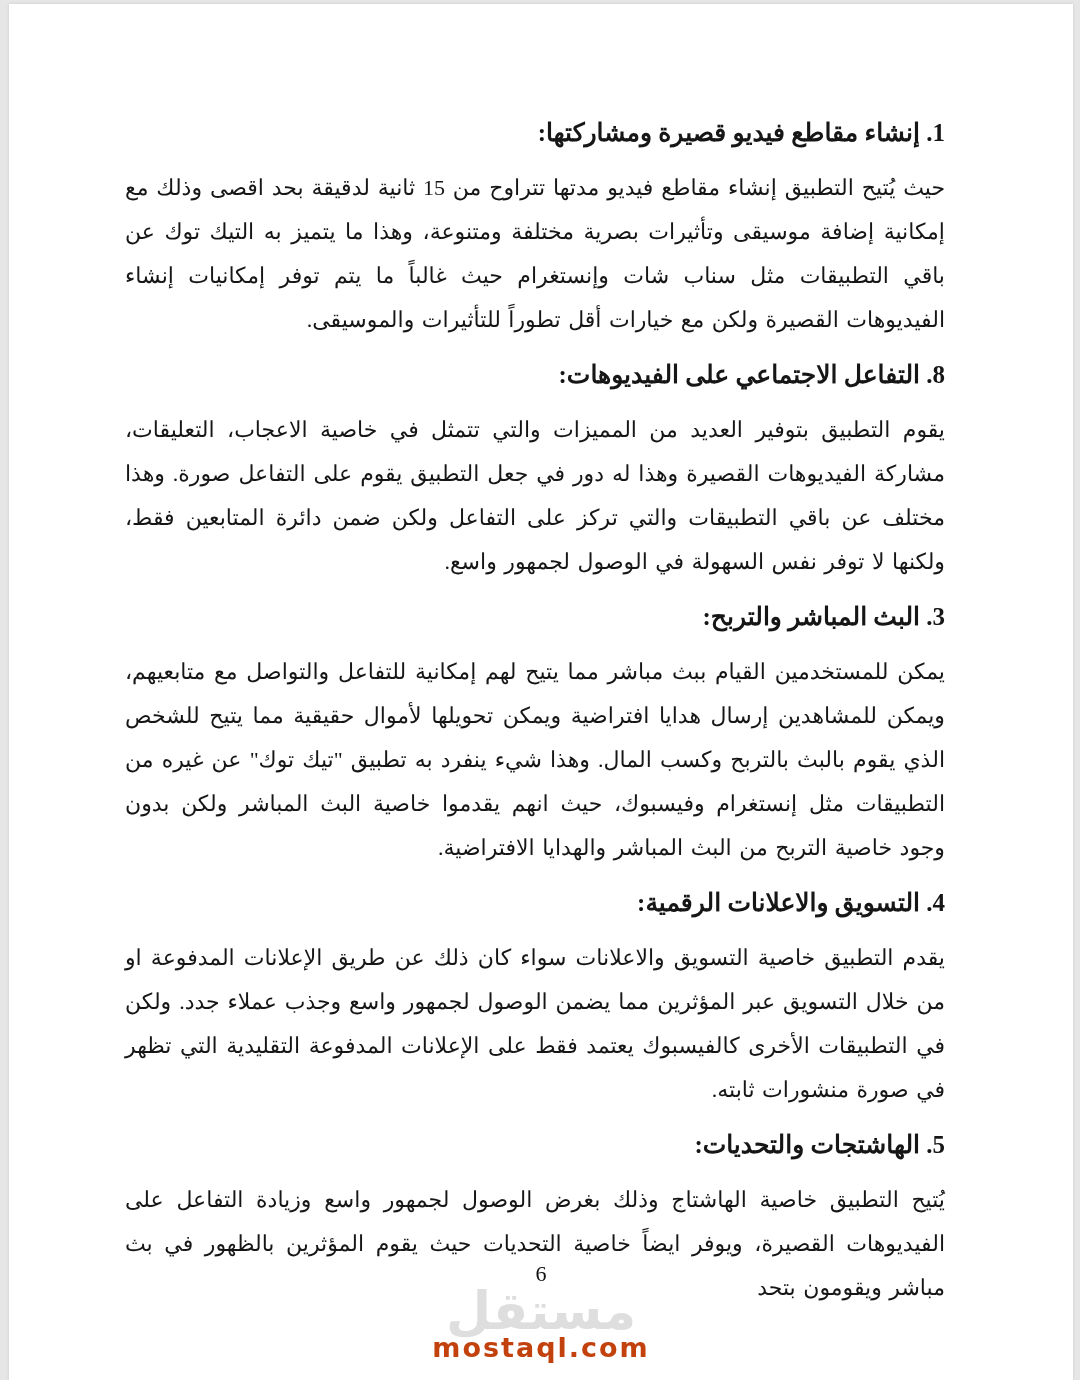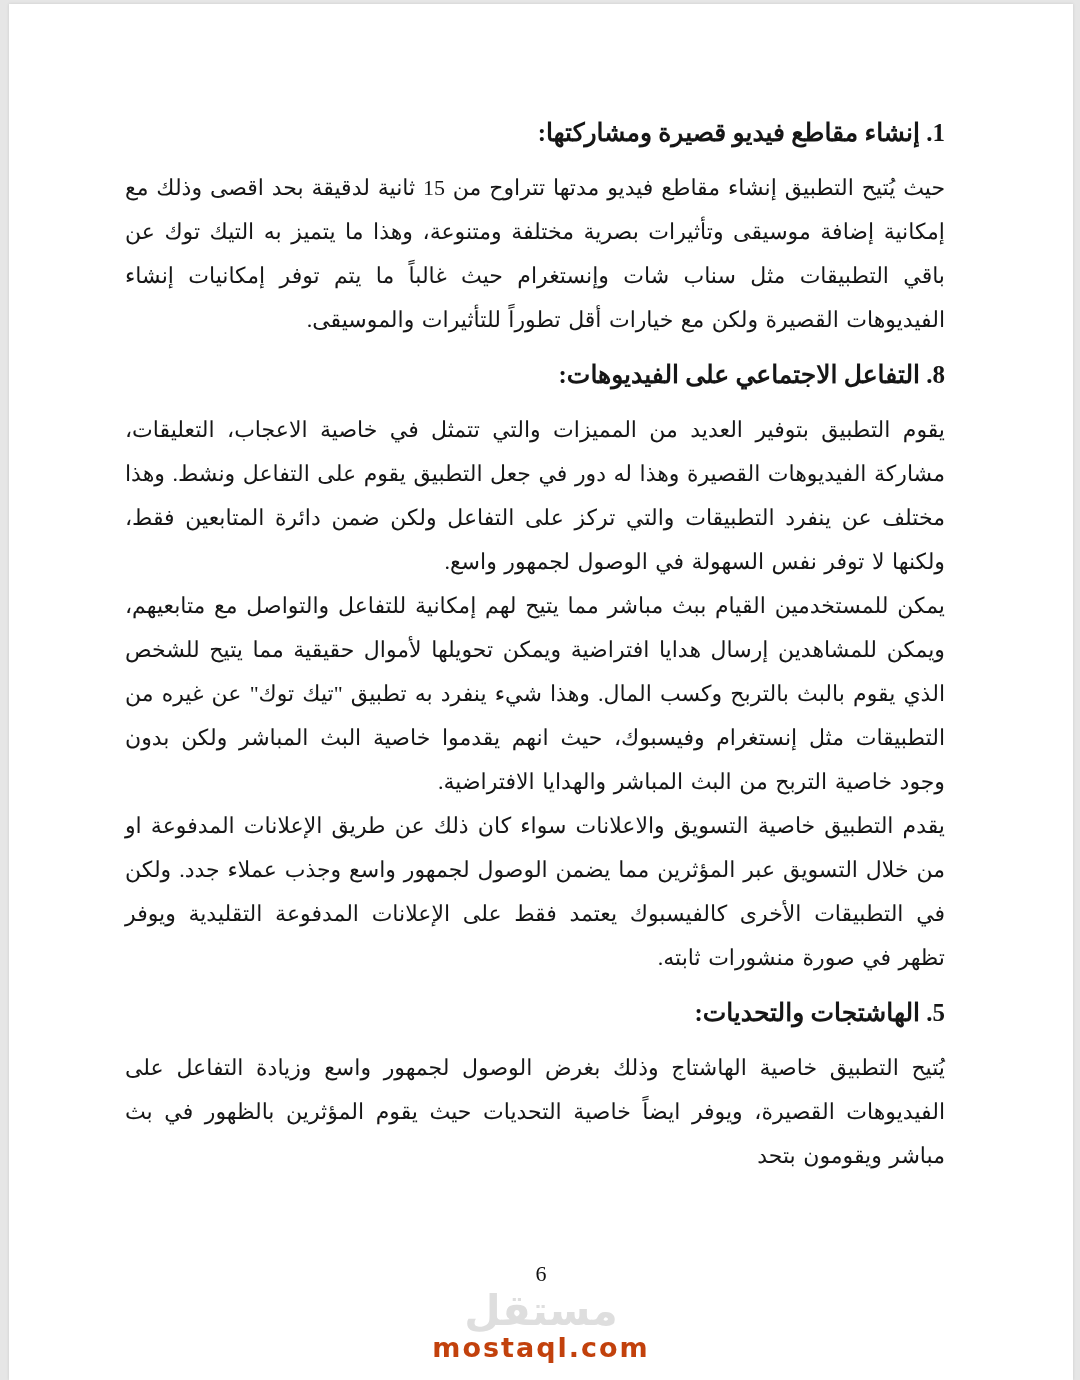--- a/index.html
+++ b/index.html
@@ -66,21 +66,21 @@
     font-size: 22px;
     color: #111111;
     line-height: 24px;
     margin-bottom: 4px;
   }
   .watermark {
     direction: rtl;
   }
   .wm-logo {
     font-family: "DejaVu Sans", "Liberation Sans", sans-serif;
-    font-size: 42px;
+    font-size: 52px;
     font-weight: bold;
     color: #dedede;
     line-height: 42px;
   }
   .wm-domain {
     direction: ltr;
     font-family: "DejaVu Sans", "Liberation Sans", sans-serif;
     font-size: 27px;
     font-weight: bold;
     color: #c2410c;
@@ -95,29 +95,31 @@
 <div class="page">
   <div class="content">
 
     <section class="doc-section">
       <h3 class="section-heading">1. إنشاء مقاطع فيديو قصيرة ومشاركتها:</h3>
       <p class="section-body">حيث يُتيح التطبيق إنشاء مقاطع فيديو مدتها تتراوح من 15 ثانية لدقيقة بحد اقصى وذلك مع إمكانية إضافة موسيقى وتأثيرات بصرية مختلفة ومتنوعة، وهذا ما يتميز به التيك توك عن باقي التطبيقات مثل سناب شات وإنستغرام حيث غالباً ما يتم توفر إمكانيات إنشاء الفيديوهات القصيرة ولكن مع خيارات أقل تطوراً للتأثيرات والموسيقى.</p>
     </section>
 
     <section class="doc-section">
       <h3 class="section-heading">8. التفاعل الاجتماعي على الفيديوهات:</h3>
-      <p class="section-body">يقوم التطبيق بتوفير العديد من المميزات والتي تتمثل في خاصية الاعجاب، التعليقات، مشاركة الفيديوهات القصيرة وهذا له دور في جعل التطبيق يقوم على التفاعل ونشط. وهذا مختلف عن ينفرد التطبيقات والتي تركز على التفاعل ولكن ضمن دائرة المتابعين فقط، ولكنها لا توفر نفس السهولة في الوصول لجمهور واسع.</p>
+      <p class="section-body">يقوم التطبيق بتوفير العديد من المميزات والتي تتمثل في خاصية الاعجاب، التعليقات، مشاركة الفيديوهات القصيرة وهذا له دور في جعل التطبيق يقوم على التفاعل صورة. وهذا مختلف عن باقي التطبيقات والتي تركز على التفاعل ولكن ضمن دائرة المتابعين فقط، ولكنها لا توفر نفس السهولة في الوصول لجمهور واسع.</p>
     </section>
 
     <section class="doc-section">
+      <h3 class="section-heading">3. البث المباشر والتربح:</h3>
       <p class="section-body">يمكن للمستخدمين القيام ببث مباشر مما يتيح لهم إمكانية للتفاعل والتواصل مع متابعيهم، ويمكن للمشاهدين إرسال هدايا افتراضية ويمكن تحويلها لأموال حقيقية مما يتيح للشخص الذي يقوم بالبث بالتربح وكسب المال. وهذا شيء ينفرد به تطبيق "تيك توك" عن غيره من التطبيقات مثل إنستغرام وفيسبوك، حيث انهم يقدموا خاصية البث المباشر ولكن بدون وجود خاصية التربح من البث المباشر والهدايا الافتراضية.</p>
     </section>
 
     <section class="doc-section">
-      <p class="section-body">يقدم التطبيق خاصية التسويق والاعلانات سواء كان ذلك عن طريق الإعلانات المدفوعة او من خلال التسويق عبر المؤثرين مما يضمن الوصول لجمهور واسع وجذب عملاء جدد. ولكن في التطبيقات الأخرى كالفيسبوك يعتمد فقط على الإعلانات المدفوعة التقليدية ويوفر تظهر في صورة منشورات ثابته.</p>
+      <h3 class="section-heading">4. التسويق والاعلانات الرقمية:</h3>
+      <p class="section-body">يقدم التطبيق خاصية التسويق والاعلانات سواء كان ذلك عن طريق الإعلانات المدفوعة او من خلال التسويق عبر المؤثرين مما يضمن الوصول لجمهور واسع وجذب عملاء جدد. ولكن في التطبيقات الأخرى كالفيسبوك يعتمد فقط على الإعلانات المدفوعة التقليدية التي تظهر في صورة منشورات ثابته.</p>
     </section>
 
     <section class="doc-section">
       <h3 class="section-heading">5. الهاشتجات والتحديات:</h3>
       <p class="section-body">يُتيح التطبيق خاصية الهاشتاج وذلك بغرض الوصول لجمهور واسع وزيادة التفاعل على الفيديوهات القصيرة، ويوفر ايضاً خاصية التحديات حيث يقوم المؤثرين بالظهور في بث مباشر ويقومون بتحد</p>
     </section>
 
   </div>
 
   <div class="footer">

